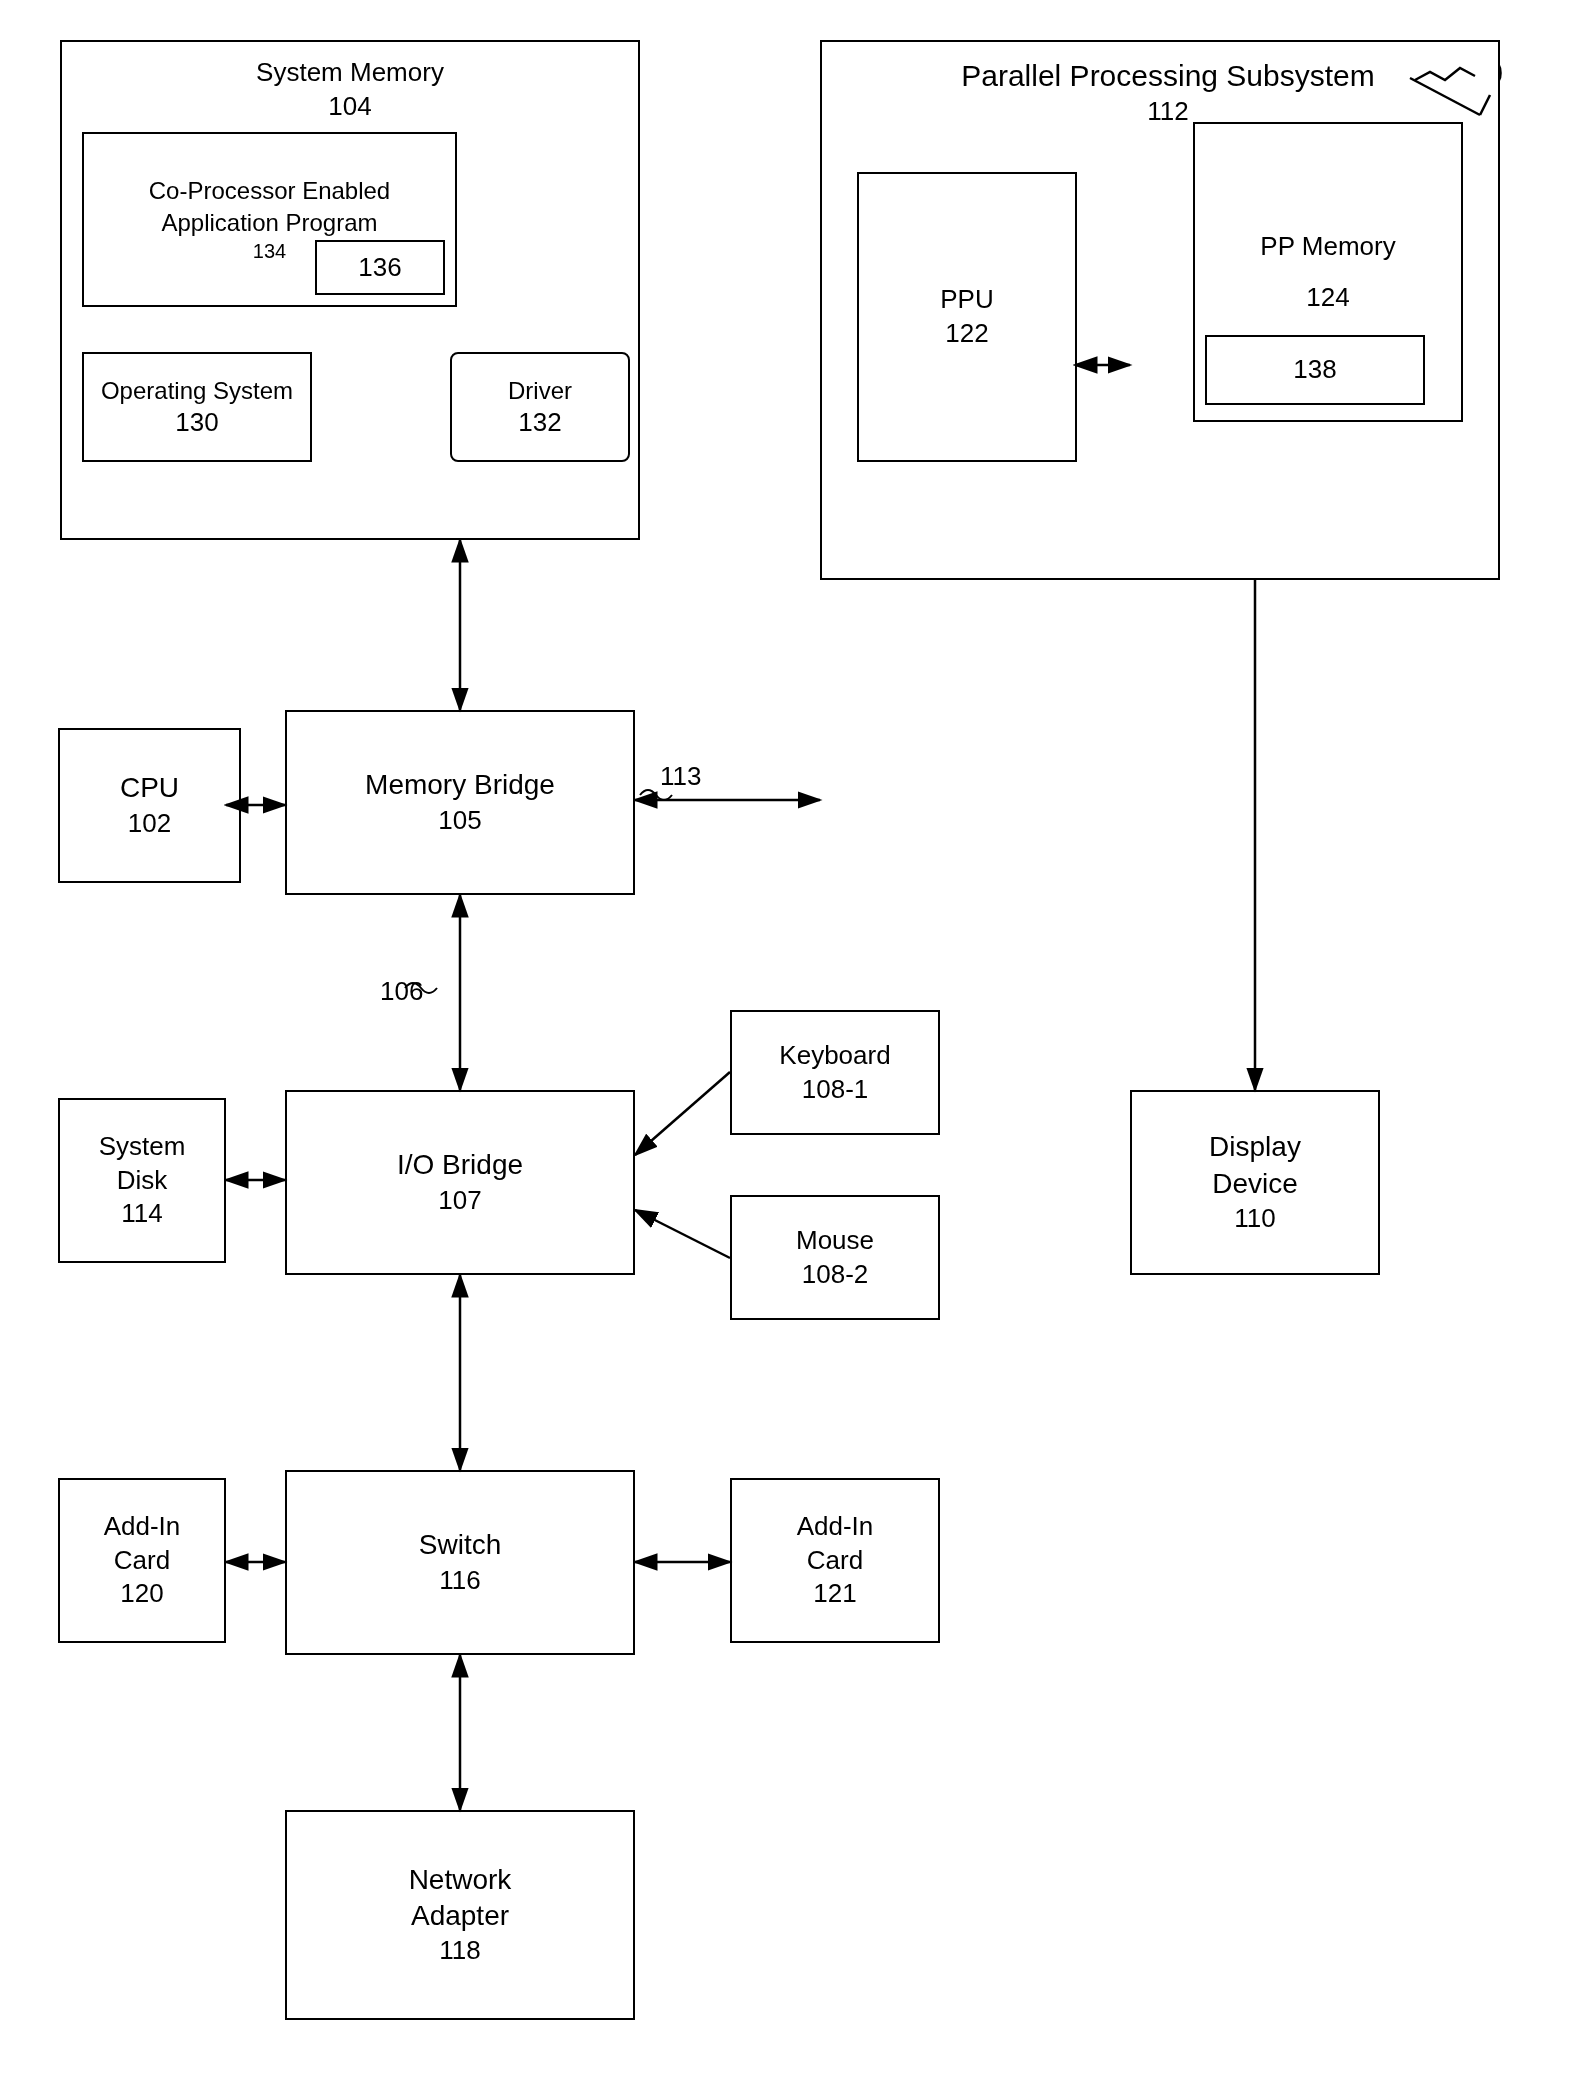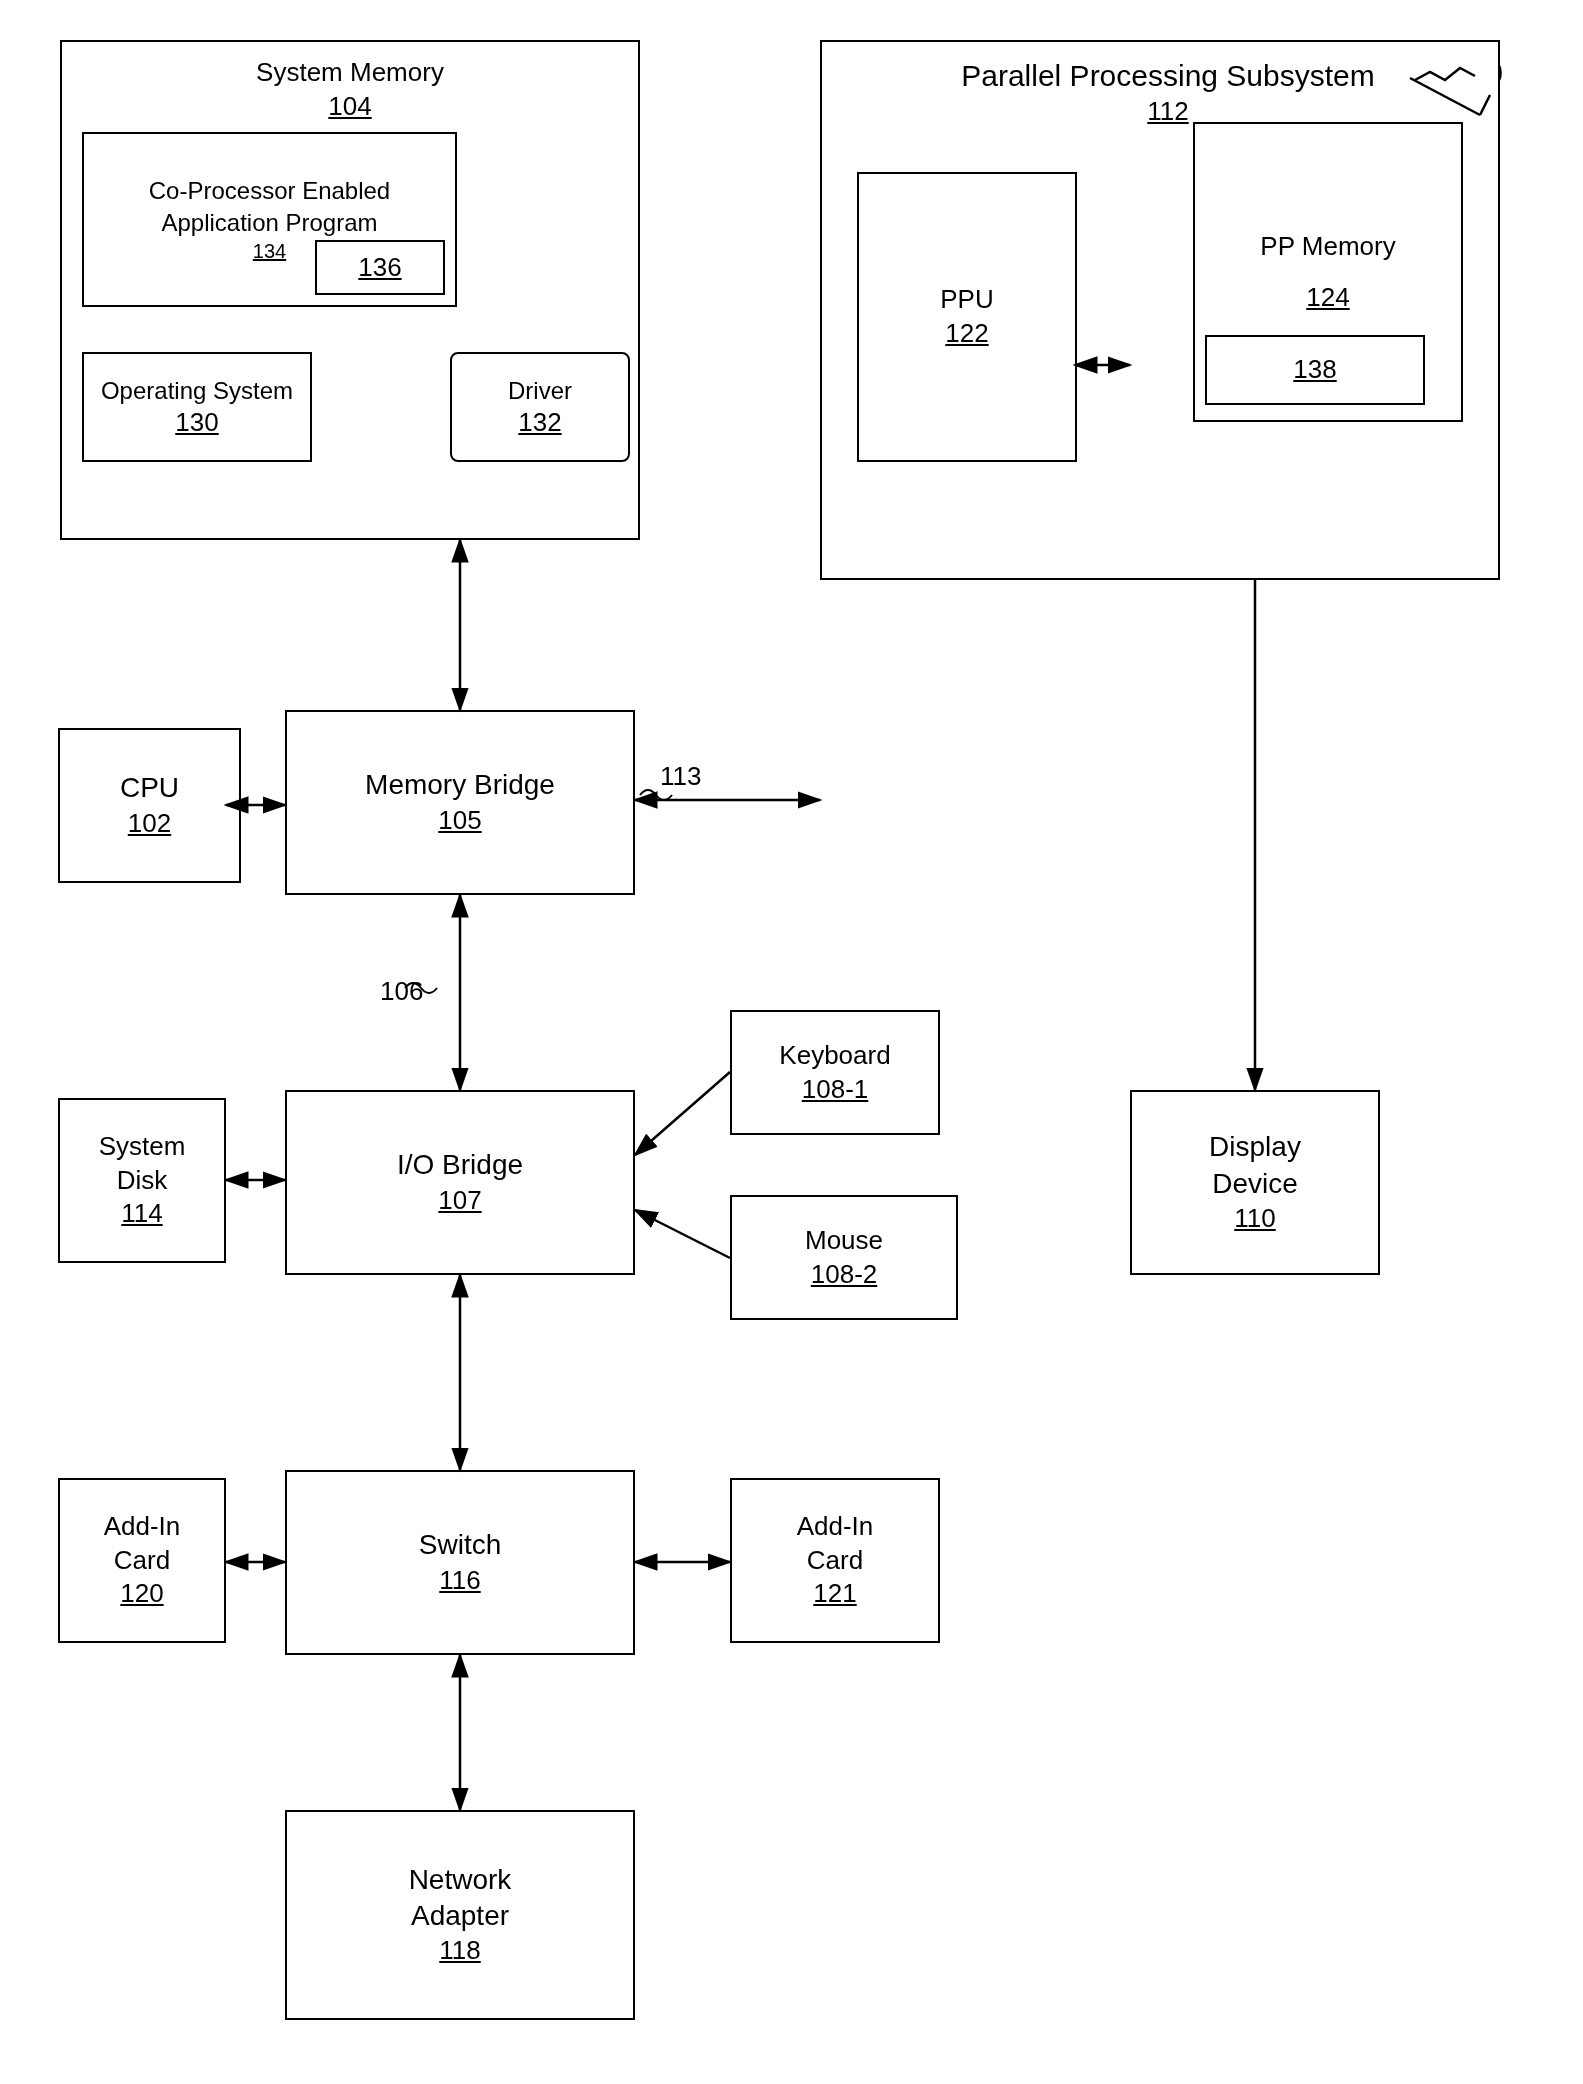--- a/index.html
+++ b/index.html
@@ -27,21 +27,20 @@
       justify-content: center;
       text-align: center;
       font-size: 26px;
       line-height: 1.3;
     }
     .box .label {
       font-size: 26px;
       line-height: 1.3;
     }
     .box .ref {
-      text-decoration: underline;
       font-size: 26px;
     }
     svg.arrows {
       position: absolute;
       top: 0; left: 0;
       width: 1583px;
       height: 2084px;
       pointer-events: none;
     }
   </style>
@@ -119,21 +118,21 @@
   <div class="box" style="left:58px; top:1098px; width:168px; height:165px; font-size:26px;">
     <div>System<br>Disk</div>
     <div class="ref">114</div>
   </div>
 
   <div class="box" style="left:730px; top:1010px; width:210px; height:125px; font-size:26px;">
     <div>Keyboard</div>
     <div class="ref">108-1</div>
   </div>
 
-  <div class="box" style="left:730px; top:1195px; width:228px; height:125px; font-size:26px;">
+  <div class="box" style="left:730px; top:1195px; width:210px; height:125px; font-size:26px;">
     <div>Mouse</div>
     <div class="ref">108-2</div>
   </div>
 
   <div class="box" style="left:1130px; top:1090px; width:250px; height:185px; font-size:28px;">
     <div>Display<br>Device</div>
     <div class="ref">110</div>
   </div>
 
   <div class="box" style="left:285px; top:1470px; width:350px; height:185px; font-size:28px;">

